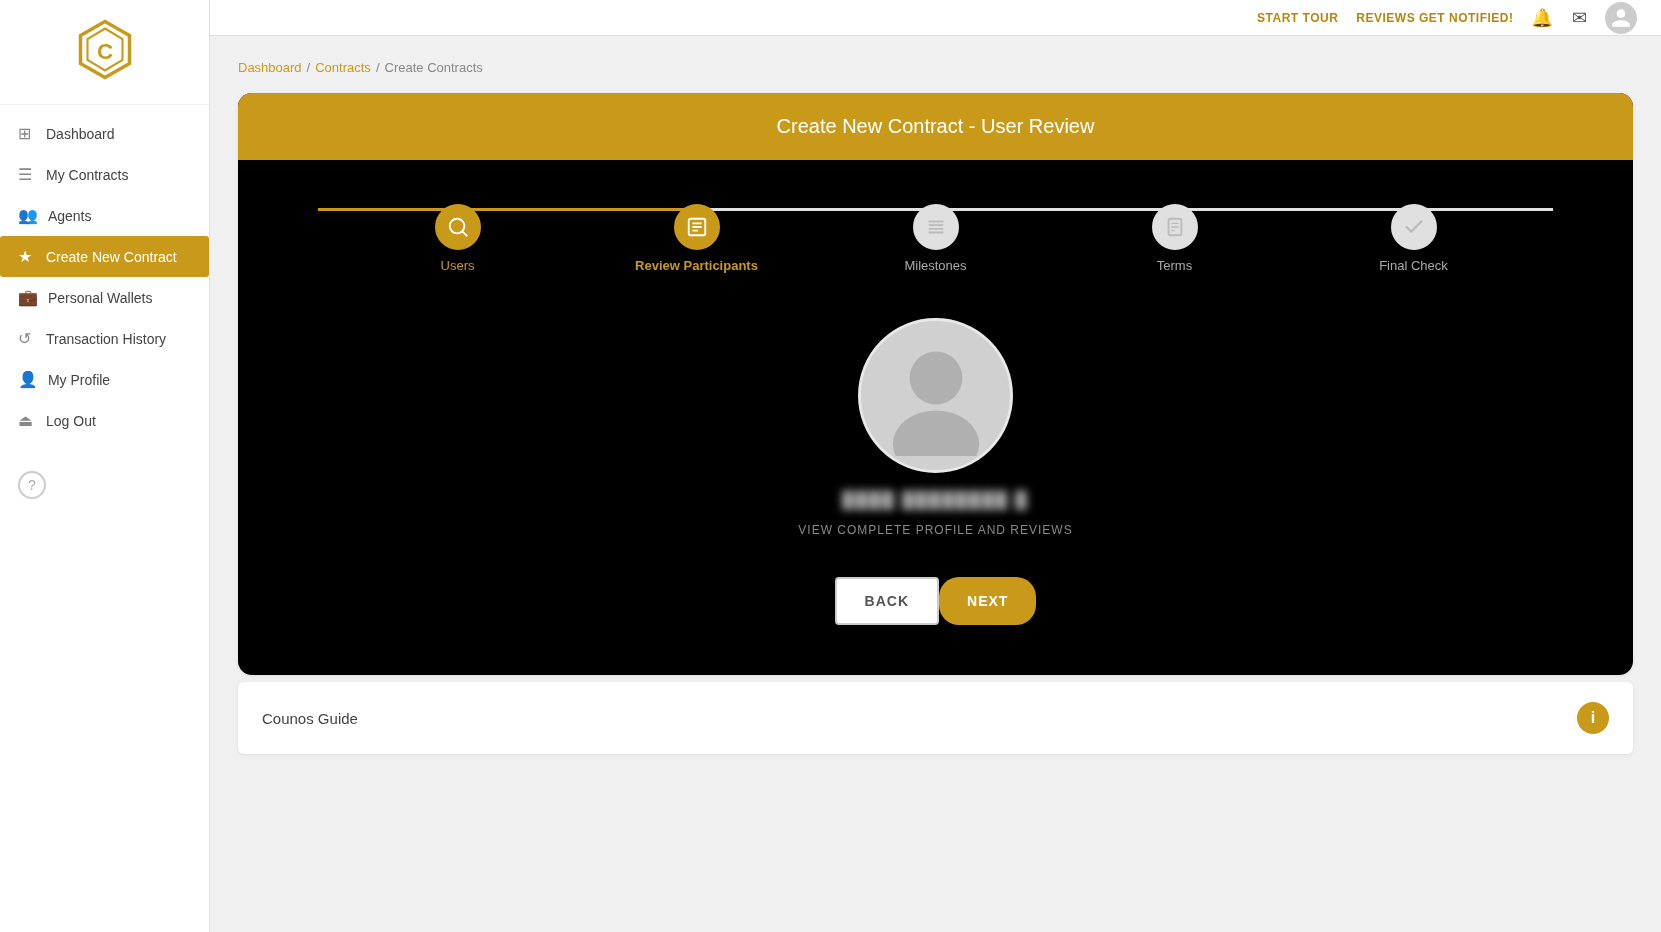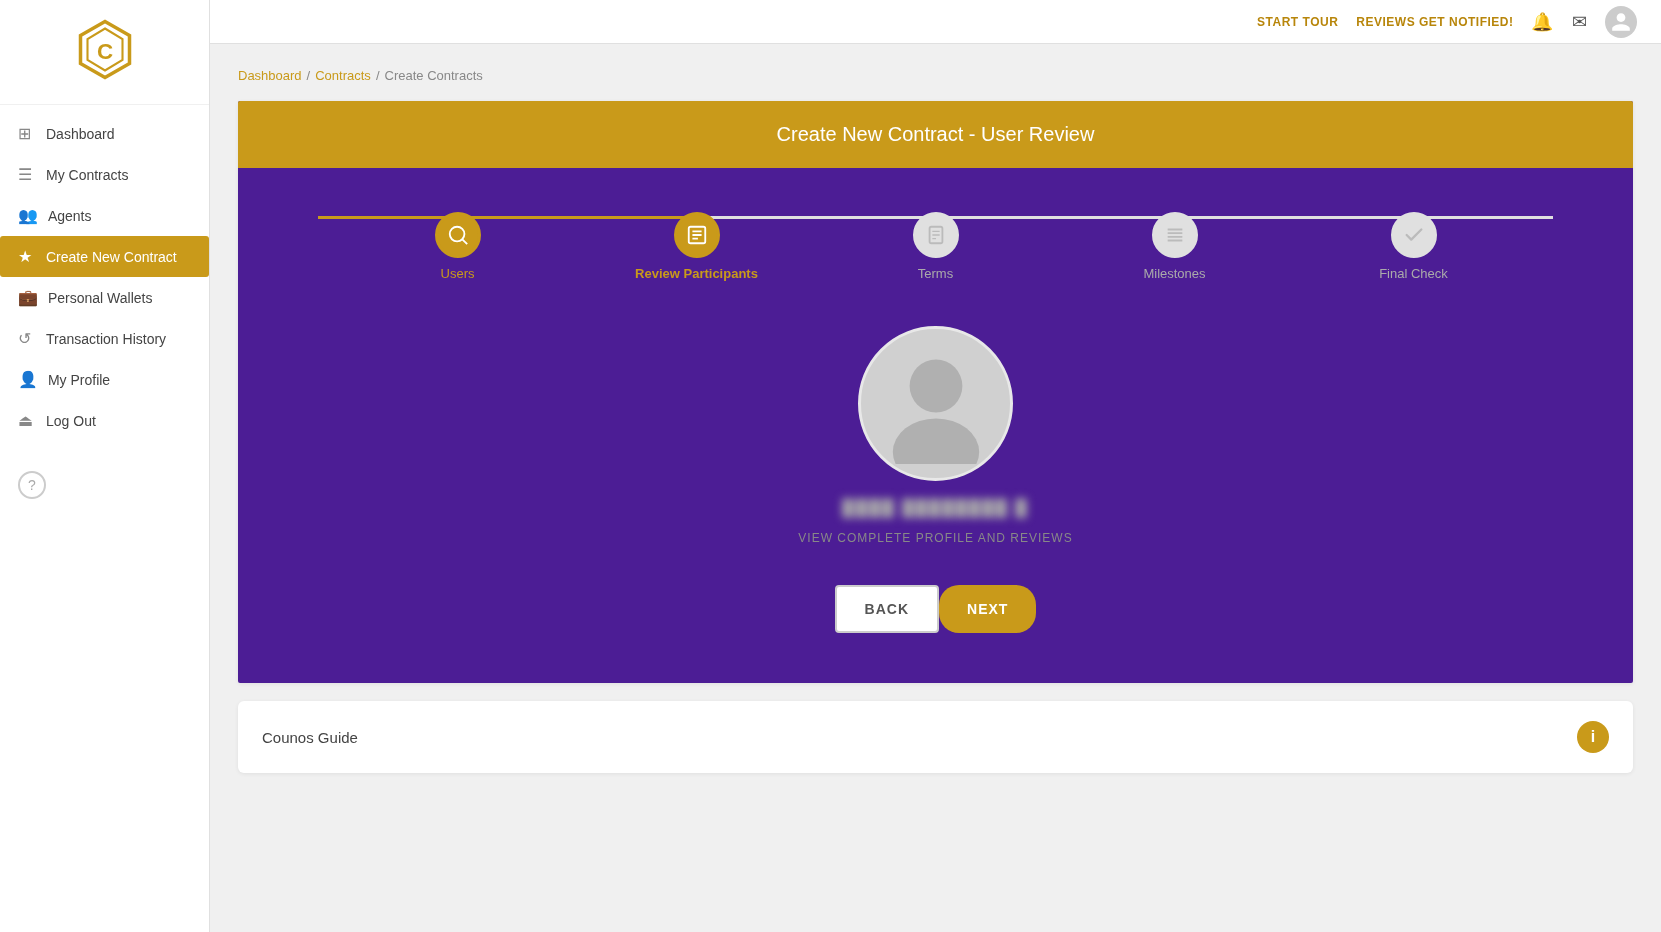--- a/index.html
+++ b/index.html
@@ -65,21 +65,21 @@
     
     .main {
       flex: 1;
       display: flex;
       flex-direction: column;
       overflow: hidden;
     }
     .topbar {
       background: #fff;
       border-bottom: 1px solid #e0e0e0;
-      height: 44px;
+      height: 36px;
       display: flex;
       align-items: center;
       justify-content: flex-end;
       padding: 0 24px;
       gap: 18px;
     }
     .topbar-link {
       font-size: 12px;
       font-weight: bold;
       color: #b8860b;
@@ -110,24 +110,24 @@
       margin-bottom: 18px;
       display: flex;
       align-items: center;
       gap: 5px;
     }
     .breadcrumb span { color: #888; }
     .breadcrumb a { color: #c99a1a; text-decoration: none; cursor: pointer; }
 
     
     .card {
-      background: #4c1d95;
-      border-radius: 2px;
+      background: #000000;
+      border-radius: 14px;
       overflow: hidden;
-      margin-bottom: 18px;
+      margin-bottom: 7px;
       box-shadow: 0 1px 4px rgba(0,0,0,0.07);
     }
     .card-header {
       background: #c99a1a;
       color: #fff;
       text-align: center;
       padding: 22px;
       font-size: 20px;
       font-weight: normal;
     }
@@ -382,39 +382,39 @@
                   <line x1="7" y1="12" x2="17" y2="12" stroke="#fff" stroke-width="2"></line>
                   <line x1="7" y1="16" x2="13" y2="16" stroke="#fff" stroke-width="2"></line>
                 </svg>
             </div>
             <span class="step-label active">Review Participants</span>
           </div>
 
           <div class="step">
             <div class="step-circle">
               <svg viewBox="0 0 24 24" width="22" height="22" fill="#bbb">
+                  <line x1="4" y1="6" x2="20" y2="6" stroke="#bbb" stroke-width="2"></line>
+                  <line x1="4" y1="10" x2="20" y2="10" stroke="#bbb" stroke-width="2"></line>
+                  <line x1="4" y1="14" x2="20" y2="14" stroke="#bbb" stroke-width="2"></line>
+                  <line x1="4" y1="18" x2="20" y2="18" stroke="#bbb" stroke-width="2"></line>
+                </svg>
+            </div>
+            <span class="step-label">Milestones</span>
+          </div>
+
+          <div class="step">
+            <div class="step-circle">
+              <svg viewBox="0 0 24 24" width="22" height="22" fill="#bbb">
                   <rect x="5" y="3" width="14" height="18" rx="2" fill="none" stroke="#bbb" stroke-width="2"></rect>
                   <line x1="8" y1="8" x2="16" y2="8" stroke="#bbb" stroke-width="1.5"></line>
                   <line x1="8" y1="12" x2="16" y2="12" stroke="#bbb" stroke-width="1.5"></line>
                   <line x1="8" y1="16" x2="12" y2="16" stroke="#bbb" stroke-width="1.5"></line>
                 </svg>
             </div>
             <span class="step-label">Terms</span>
-          </div>
-
-          <div class="step">
-            <div class="step-circle">
-              <svg viewBox="0 0 24 24" width="22" height="22" fill="#bbb">
-                  <line x1="4" y1="6" x2="20" y2="6" stroke="#bbb" stroke-width="2"></line>
-                  <line x1="4" y1="10" x2="20" y2="10" stroke="#bbb" stroke-width="2"></line>
-                  <line x1="4" y1="14" x2="20" y2="14" stroke="#bbb" stroke-width="2"></line>
-                  <line x1="4" y1="18" x2="20" y2="18" stroke="#bbb" stroke-width="2"></line>
-                </svg>
-            </div>
-            <span class="step-label">Milestones</span>
           </div>
 
           <div class="step">
             <div class="step-circle">
               <svg viewBox="0 0 24 24" width="22" height="22">
                   <polyline points="20,6 9,17 4,12" fill="none" stroke="#bbb" stroke-width="2.5" stroke-linecap="round" stroke-linejoin="round"></polyline>
                 </svg>
             </div>
             <span class="step-label">Final Check</span>
           </div>

